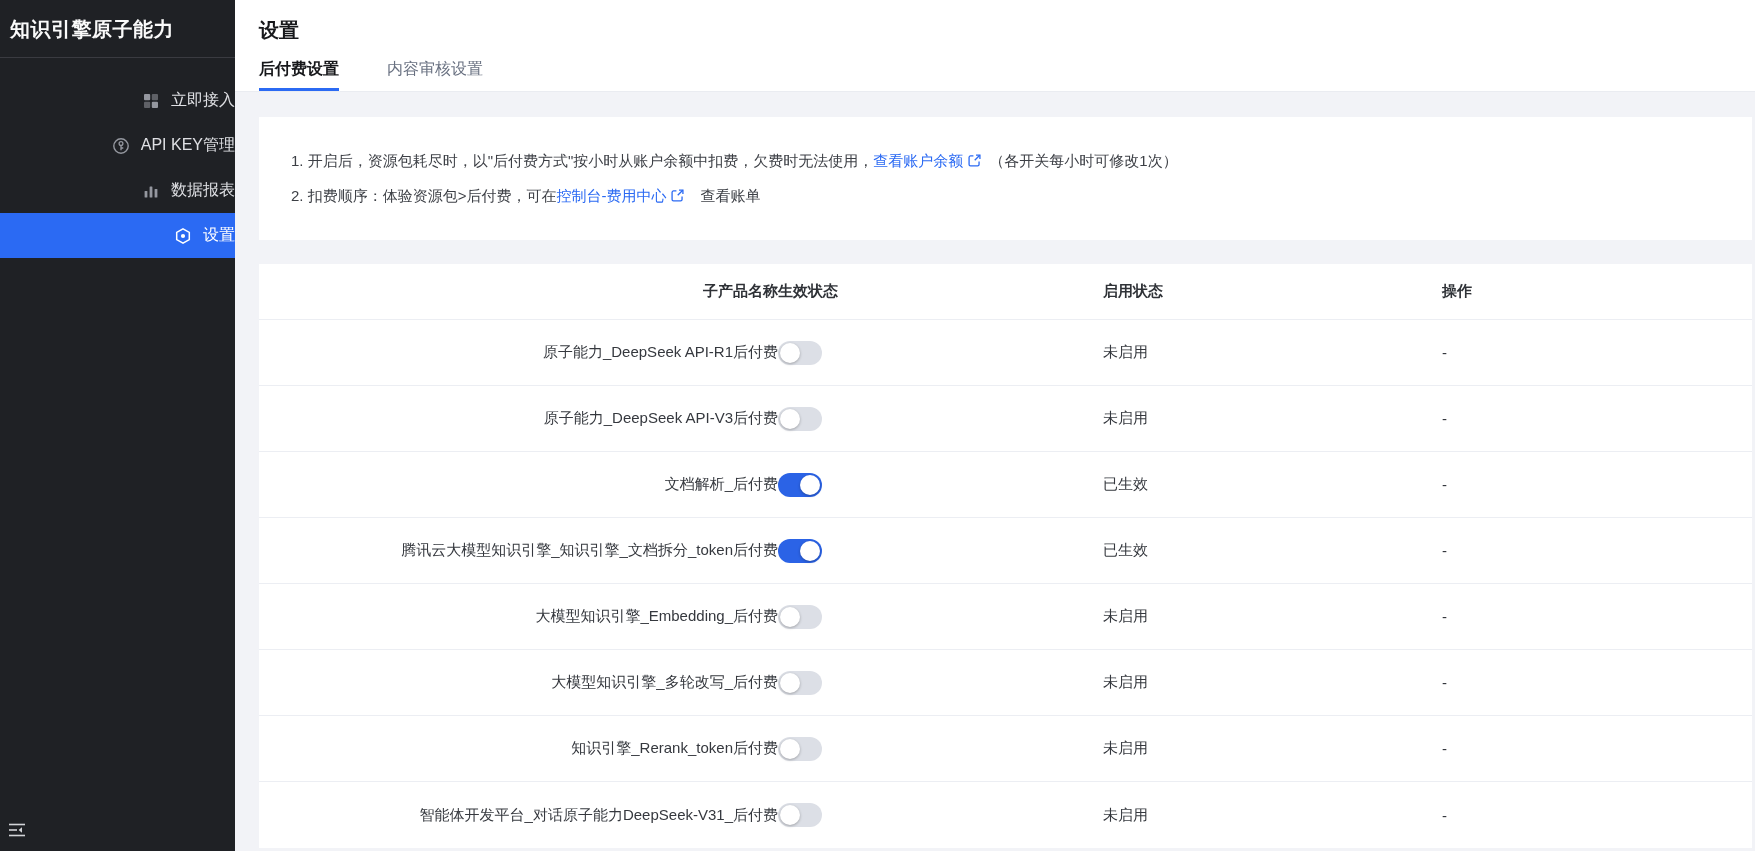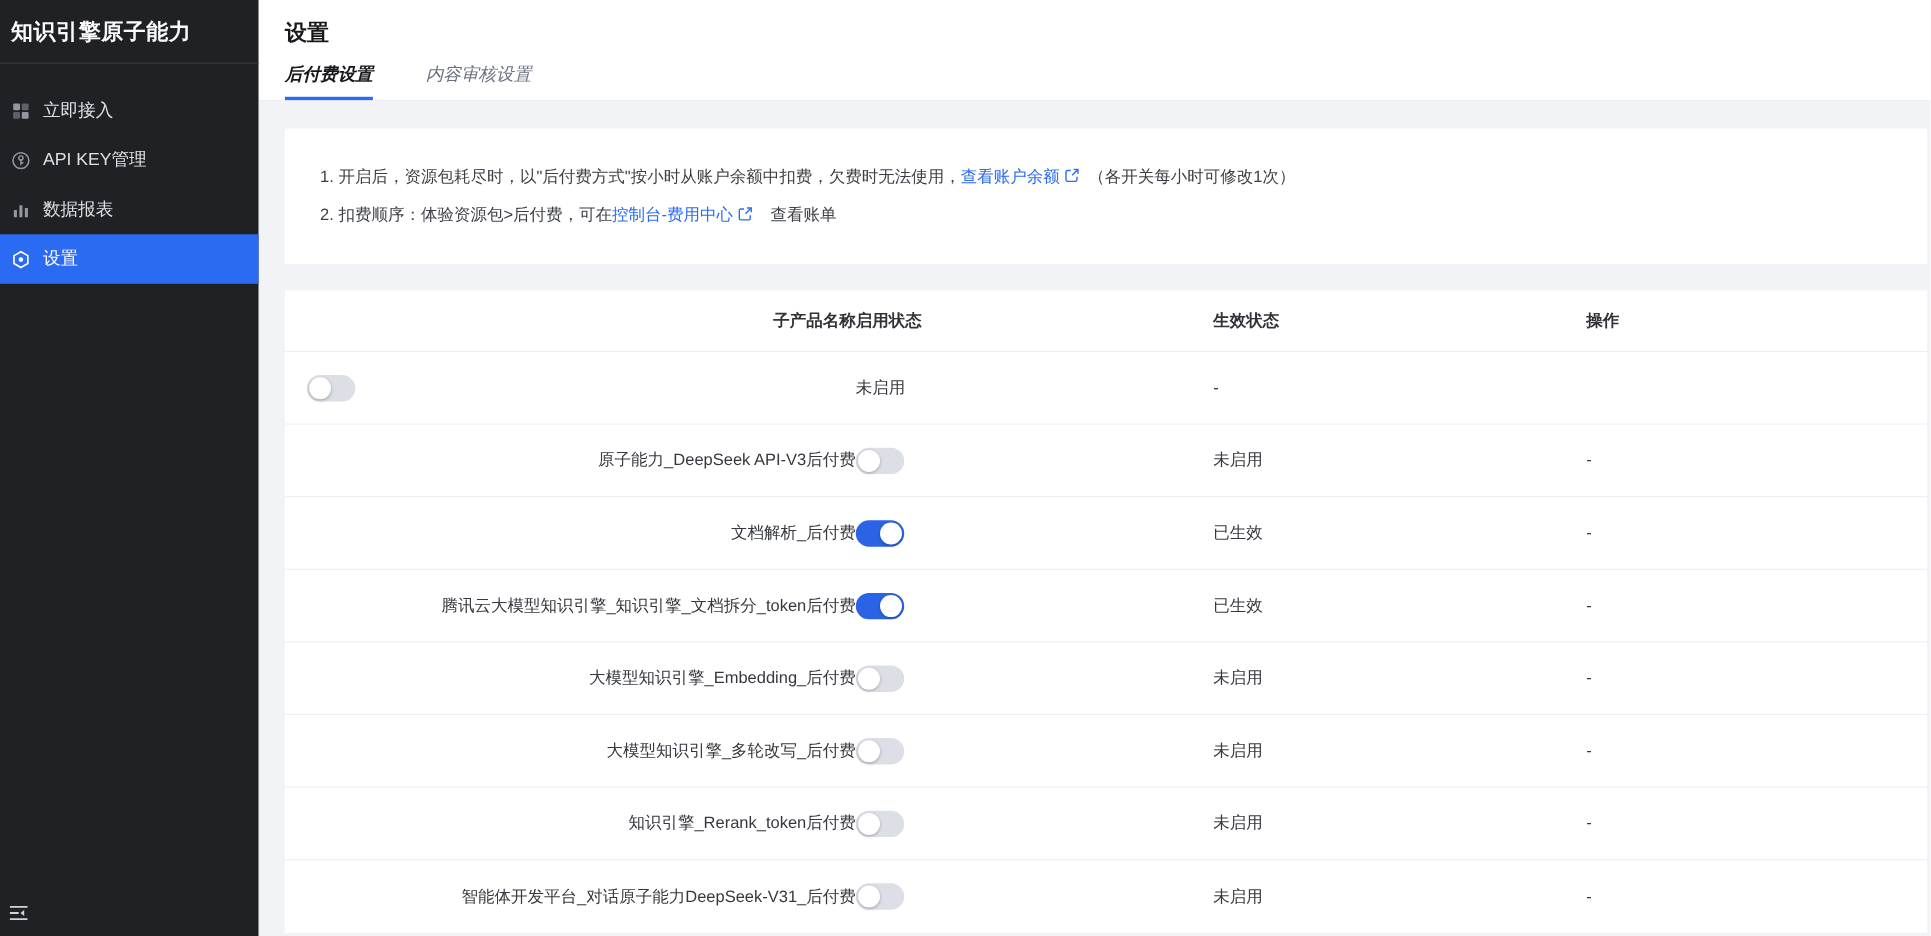--- a/index.html
+++ b/index.html
@@ -17,40 +17,40 @@
     background:var(--sidebar-bg,#1f2125); color:#e4e5e9;
   }
   .sidebar-title {
     font-size:20px; font-weight:bold; color:#fafafa;
     padding:16px 10px 15px 10px; line-height:26px;
     border-bottom:1px solid #3a3b41; letter-spacing:.5px;
   }
   .menu { padding-top:20px; }
   .menu-item {
     height:45px; display:flex; align-items:center;
-    padding-left:10px; cursor:pointer; font-size:16px; color:#dfe0e4;
+    padding-left:10px; cursor:pointer; font-size:16px; color:#dfe0e4;justify-content:flex-end;
   }
   .menu-item .micon { width:18px; height:18px; margin-right:11px; color:#94979f; display:flex; align-items:center; }
   .menu-item .micon svg { width:18px; height:18px; }
   .menu-item.active { background:var(--accent,#2b6af3); color:#ffffff; }
   .menu-item.active .micon { color:#ffffff; }
   .collapse-btn {
     position:absolute; left:7px; bottom:12px; background:none; border:none;
     color:#d2d4d8; cursor:pointer; padding:0; line-height:0;
   }
 
   
   .main { flex:1; min-width:0; display:flex; flex-direction:column; }
   .topbar {
     background:#fff; height:92px; padding:0 24px;
     border-bottom:1px solid #eaecf1;
   }
   .page-title { font-size:20px; font-weight:bold; color:#17181b; padding-top:17px; line-height:26px; }
   .tabs { display:flex; gap:48px; margin-top:16px; }
-  .tab { font-size:16px; line-height:20px; color:#687080; padding-bottom:12px; position:relative; cursor:pointer; white-space:nowrap;font-style:italic; }
+  .tab { font-size:16px; line-height:20px; color:#687080; padding-bottom:12px; position:relative; cursor:pointer; white-space:nowrap; }
   .tab.active { color:#16171a; font-weight:bold; }
   .tab.active::after { content:""; position:absolute; left:0; right:0; bottom:0; height:3px; background:var(--accent,#2b6af3); }
 
   .content { flex:1; padding:25px 3px 3px 24px; }
 
   
   .notice-card {
     background:#fff; height:123px; padding:33px 32px; font-size:15px; color:#3c3f45;
   }
   .notice-line { line-height:22px; white-space:nowrap; }
@@ -167,26 +167,27 @@
                   <path d="M10.2 7v2.7A1.3 1.3 0 0 1 8.9 11H2.3A1.3 1.3 0 0 1 1 9.7V3.1a1.3 1.3 0 0 1 1.3-1.3H5"></path>
                   <path d="M7.4 1H11v3.6"></path>
                   <path d="M10.8 1.2 6.2 5.8"></path>
                 </svg></span></a><span style="margin-left:16px">查看账单</span>
         </div>
       </section>
 
       <section class="table-card">
         <div class="trow thead">
           <div class="cell">子产品名称</div>
+          <div class="cell">生效状态</div>
           <div class="cell">启用状态</div>
-          <div class="cell">生效状态</div>
           <div class="cell">操作</div>
         </div>
         <div id="rows">
             <div class="trow">
+              <div class="cell">原子能力_DeepSeek API-R1后付费</div>
               <div class="cell">
                 <div class="toggle off">
                   <div class="knob"></div>
                 </div>
               </div>
               <div class="cell">未启用</div>
               <div class="cell">-</div>
             </div>
             <div class="trow">
               <div class="cell">原子能力_DeepSeek API-V3后付费</div>

